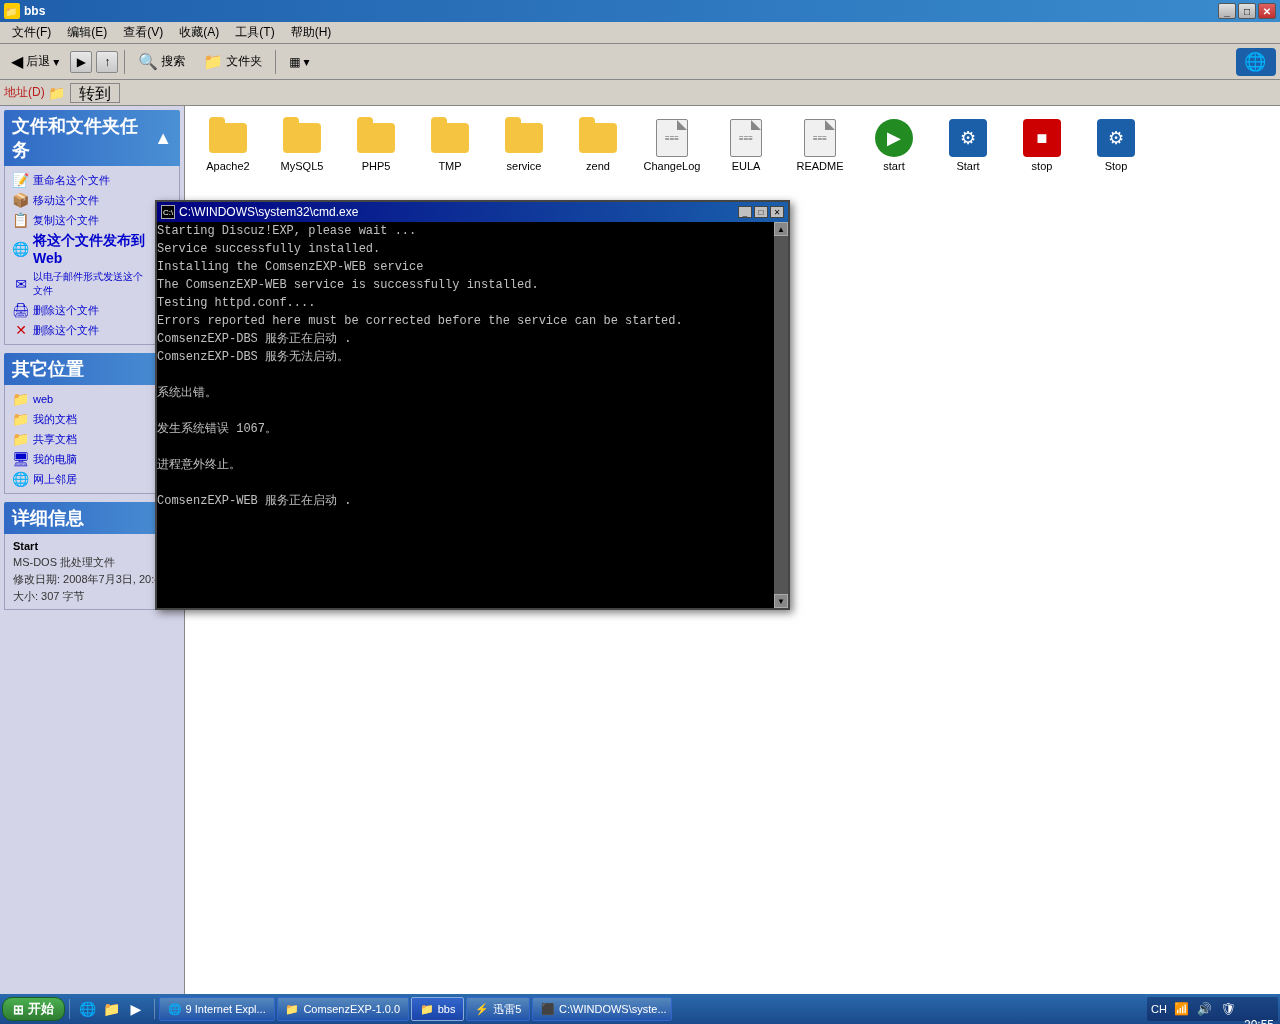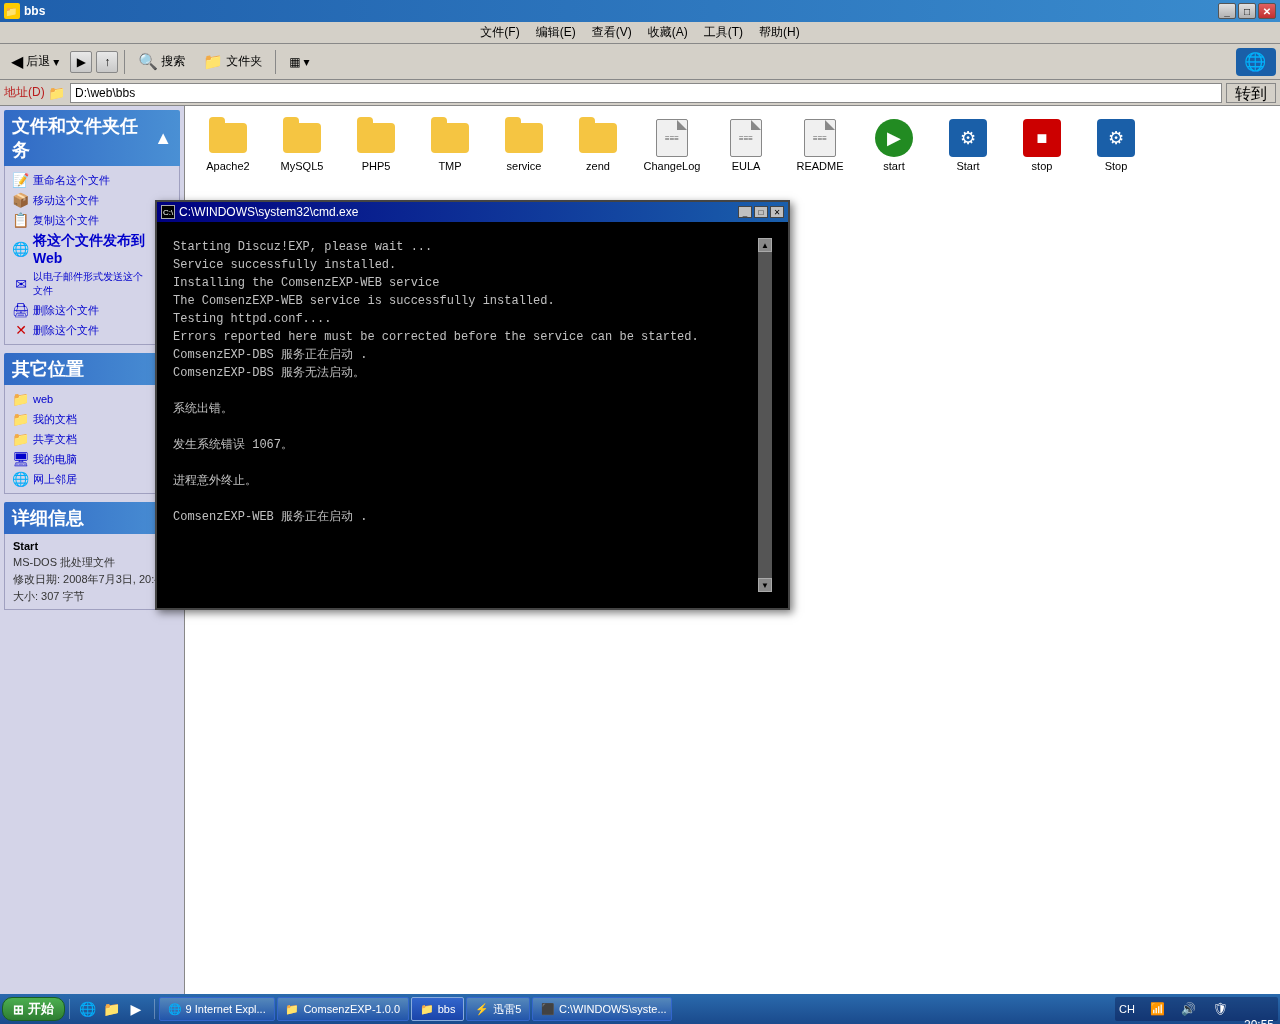--- a/index.html
+++ b/index.html
@@ -63,21 +63,20 @@
     }
 
     
     .menu-bar {
       background: #d4d0c8;
       height: 22px;
       display: flex;
       align-items: center;
       padding: 0 4px;
       border-bottom: 1px solid #888;
-      justify-content: center;
     }
     .menu-item {
       padding: 2px 8px;
       cursor: pointer;
       font-size: 12px;
       color: #000;
     }
 
     
     .toolbar {
@@ -392,21 +391,21 @@
       cursor: pointer;
       display: flex;
       align-items: center;
       justify-content: center;
       font-size: 8px;
       color: #000;
     }
     .cmd-body {
       background: #000;
       height: calc(100% - 20px);
-      padding: 16px;
+      padding: 0;
       overflow: hidden;
       display: flex;
     }
     .cmd-text-area {
       flex: 1;
       color: #c0c0c0;
       font-family: 'Courier New', Courier, monospace;
       font-size: 12px;
       line-height: 1.5;
       white-space: pre-wrap;
@@ -514,21 +513,21 @@
       white-space: nowrap;
     }
     .taskbar-task-btn.active {
       background: linear-gradient(to bottom, #3366cc, #1a44aa);
       border: 1px solid #88aadd;
     }
     .taskbar-right {
       margin-left: auto;
       display: flex;
       align-items: center;
-      gap: 16px;
+      gap: 8px;
       padding: 0 4px;
       background: rgba(0,0,50,0.3);
       height: 24px;
       border-radius: 2px;
     }
     .taskbar-right-icon {
       font-size: 12px;
       color: white;
       cursor: pointer;
     }
@@ -592,21 +591,20 @@
     </div>
     <div style="flex:1;"></div>
     <div style="width:40px;height:28px;background:#1a5fa8;display:flex;align-items:center;justify-content:center;border-radius:4px;">
       <span style="color:white;font-size:18px;">🌐</span>
     </div>
   </div>
 
   <div class="address-bar">
     <span class="address-label">地址(D)</span>
     <span style="font-size:14px;">📁</span>
-    <input class="address-input" type="text" value="D:\web\bbs" style="">
     <button class="goto-btn">转到</button>
   </div>
 
   <div class="main-content">
 
     <div class="left-panel">
 
       <div class="panel-section">
         <div class="panel-section-header">
           <span>文件和文件夹任务</span>

